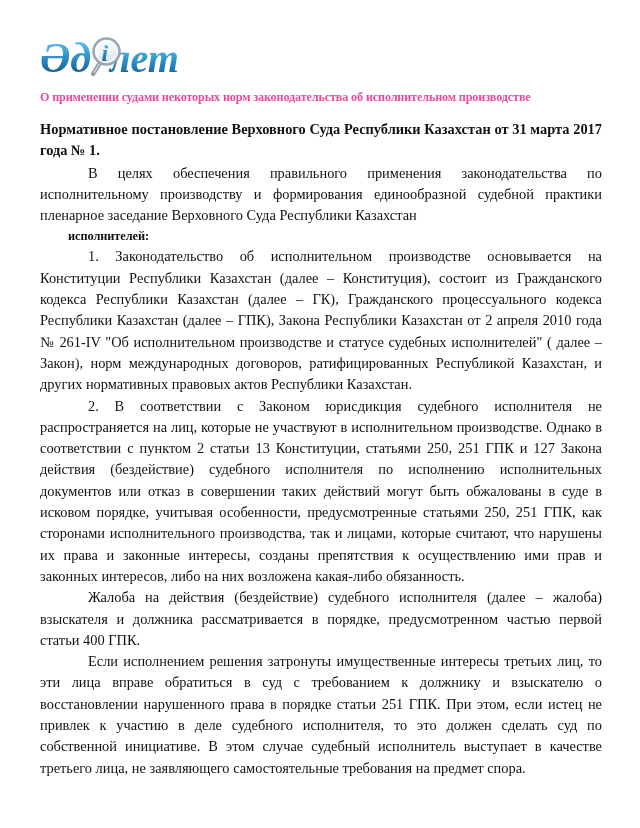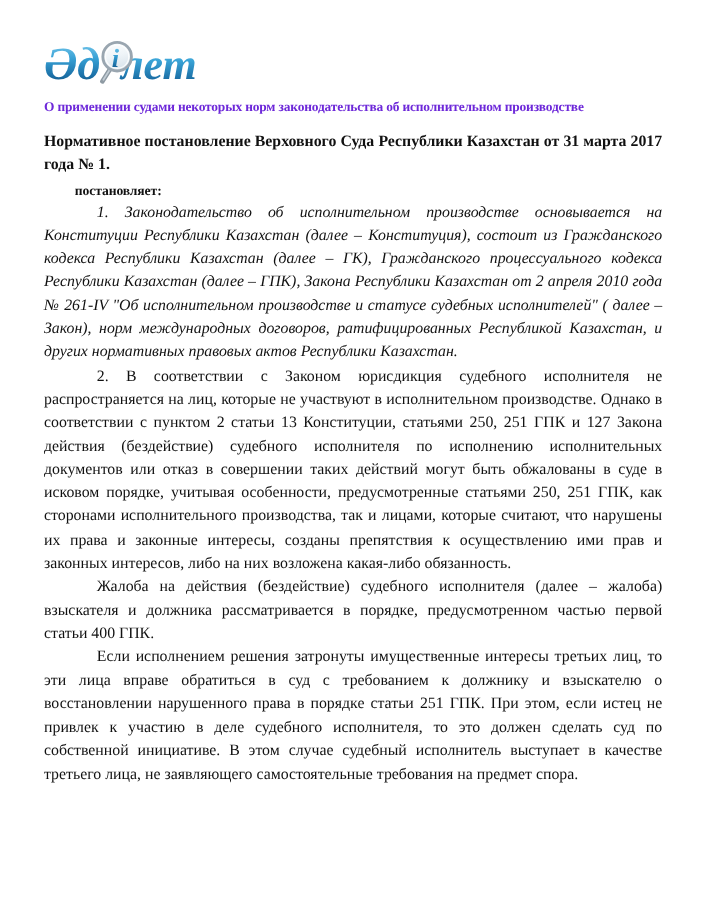--- a/index.html
+++ b/index.html
@@ -44,21 +44,21 @@
   }
 
   .doc-title {
     font-family: "Liberation Serif", "DejaVu Serif", serif;
     font-size: 12.2px;
     font-weight: bold;
     line-height: 19px;
     text-align: left;
     margin: 0 0 12px 0;
     letter-spacing: -0.15px;
-    color: #6d28d9;
+    color: #ec4899;
   }
 
   .para {
     font-size: 14.4px;
     line-height: 21.3px;
     text-align: justify;
     text-justify: inter-word;
     margin: 0;
     color: #111111;
     hyphens: none;
@@ -74,21 +74,20 @@
   }
   .para.ind-small {
     text-indent: 28px;
     font-weight: bold;
     font-size: 12.4px;
     line-height: 20px;
     letter-spacing: -0.1px;
   }
   .para.tight {
     margin-top: 0;
-    font-style: italic;
   }
 </style>
 </head>
 <body>
 
 <div class="page">
 
   <div class="logo-wrap">
     <svg class="logo-svg" width="180" height="56" viewBox="0 0 180 56" xmlns="http://www.w3.org/2000/svg" aria-hidden="true">
       <defs>
@@ -134,22 +133,23 @@
     </svg>
 
   </div>
 
   <div class="doc">
 
     <h1 class="doc-title">О применении судами некоторых норм законодательства об исполнительном производстве</h1>
 
     <p class="para lead">Нормативное постановление Верховного Суда Республики Казахстан от 31 марта 2017 года № 1.</p>
 
+    <p class="para ind">В целях обеспечения правильного применения законодательства по исполнительному производству и формирования единообразной судебной практики пленарное заседание Верховного Суда Республики Казахстан</p>
 
-    <p class="para ind-small">постановляет:</p>
+    <p class="para ind-small">исполнителей:</p>
 
     <p class="para ind tight">1. Законодательство об исполнительном производстве основывается на Конституции Республики Казахстан (далее – Конституция), состоит из Гражданского кодекса Республики Казахстан (далее – ГК), Гражданского процессуального кодекса Республики Казахстан (далее – ГПК), Закона Республики Казахстан от 2 апреля 2010 года № 261-IV "Об исполнительном производстве и статусе судебных исполнителей" ( далее – Закон), норм международных договоров, ратифицированных Республикой Казахстан, и других нормативных правовых актов Республики Казахстан.</p>
 
     <p class="para ind">2. В соответствии с Законом юрисдикция судебного исполнителя не распространяется на лиц, которые не участвуют в исполнительном производстве. Однако в соответствии с пунктом 2 статьи 13 Конституции, статьями 250, 251 ГПК и 127 Закона действия (бездействие) судебного исполнителя по исполнению исполнительных документов или отказ в совершении таких действий могут быть обжалованы в суде в исковом порядке, учитывая особенности, предусмотренные статьями 250, 251 ГПК, как сторонами исполнительного производства, так и лицами, которые считают, что нарушены их права и законные интересы, созданы препятствия к осуществлению ими прав и законных интересов, либо на них возложена какая-либо обязанность.</p>
 
     <p class="para ind">Жалоба на действия (бездействие) судебного исполнителя (далее – жалоба) взыскателя и должника рассматривается в порядке, предусмотренном частью первой статьи 400 ГПК.</p>
 
     <p class="para ind">Если исполнением решения затронуты имущественные интересы третьих лиц, то эти лица вправе обратиться в суд с требованием к должнику и взыскателю о восстановлении нарушенного права в порядке статьи 251 ГПК. При этом, если истец не привлек к участию в деле судебного исполнителя, то это должен сделать суд по собственной инициативе. В этом случае судебный исполнитель выступает в качестве третьего лица, не заявляющего самостоятельные требования на предмет спора.</p>
 
   </div>

